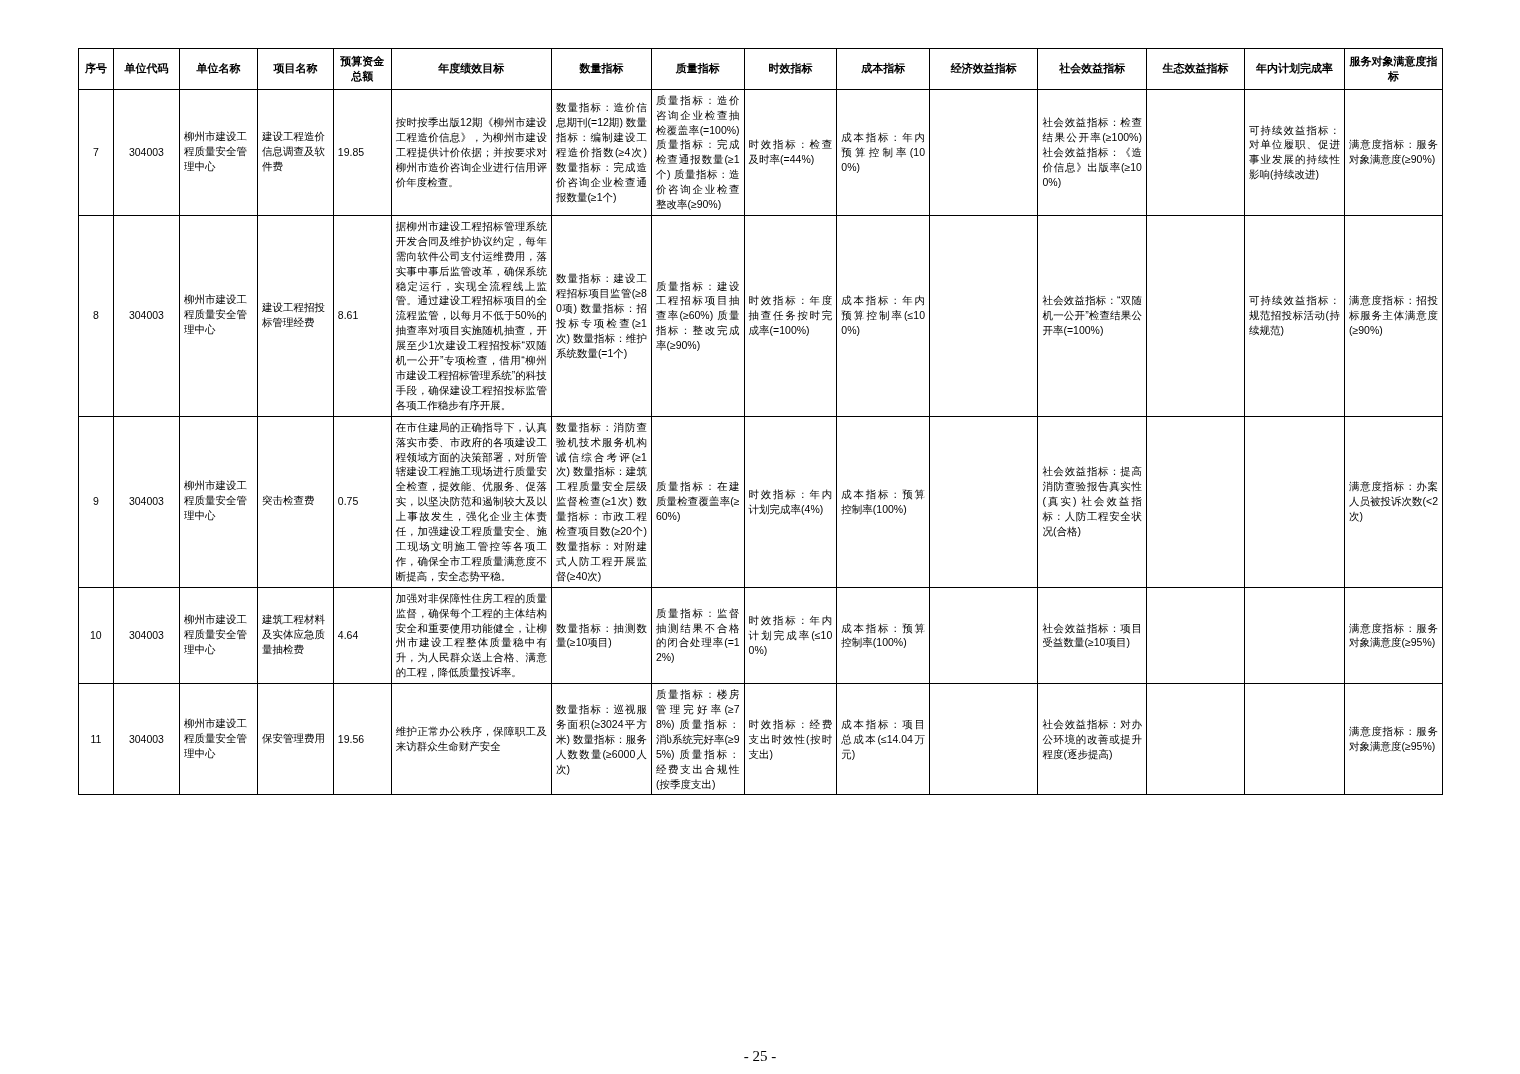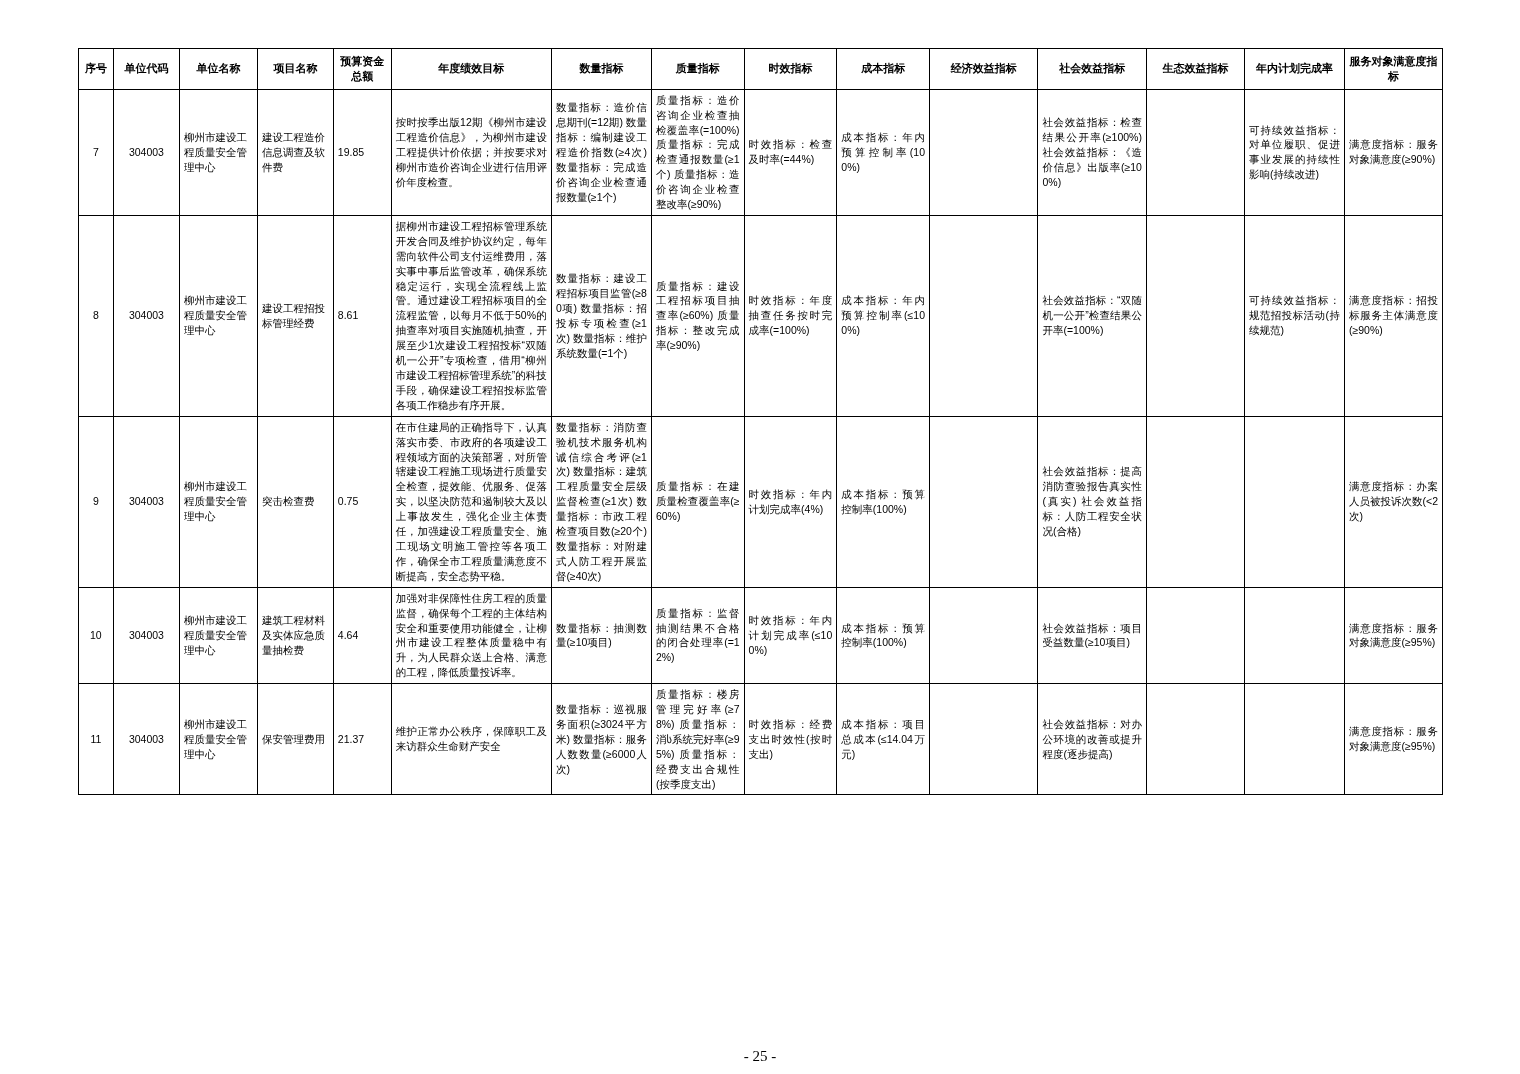--- a/index.html
+++ b/index.html
@@ -38,21 +38,21 @@
   }
   table.perf th {
     font-weight: bold;
     text-align: center;
     font-size: 11px;
     padding: 5px 3px;
     line-height: 1.35;
   }
   td.c { text-align: center; }
   td.r { text-align: left; }
-  td.l { text-align: left; }
+  td.l { text-align: left; font-family: Liberation Serif, serif; }
   td.j { text-align: justify; text-align-last: left; }
   .pagenum {
     position: absolute;
     left: 0;
     top: 1048px;
     width: 1520px;
     text-align: center;
     font-size: 15px;
     font-family: "Liberation Serif", serif;
   }
@@ -182,21 +182,21 @@
         <td class="j">社会效益指标：项目受益数量(≥10项目)</td>
         <td class="j"></td>
         <td class="j"></td>
         <td class="j">满意度指标：服务对象满意度(≥95%)</td>
       </tr>
       <tr>
         <td class="c">11</td>
         <td class="c">304003</td>
         <td class="l">柳州市建设工程质量安全管理中心</td>
         <td class="l">保安管理费用</td>
-        <td class="r">21.37</td>
+        <td class="r">19.56</td>
         <td class="j">维护正常办公秩序，保障职工及来访群众生命财产安全</td>
         <td class="j">数量指标：巡视服务面积(≥3024平方米) 数量指标：服务人数数量(≥6000人次)</td>
         <td class="j">质量指标：楼房管理完好率(≥78%) 质量指标：消ს系统完好率(≥95%) 质量指标：经费支出合规性(按季度支出)</td>
         <td class="j">时效指标：经费支出时效性(按时支出)</td>
         <td class="j">成本指标：项目总成本(≤14.04万元)</td>
         <td class="j"></td>
         <td class="j">社会效益指标：对办公环境的改善或提升程度(逐步提高)</td>
         <td class="j"></td>
         <td class="j"></td>
         <td class="j">满意度指标：服务对象满意度(≥95%)</td>

